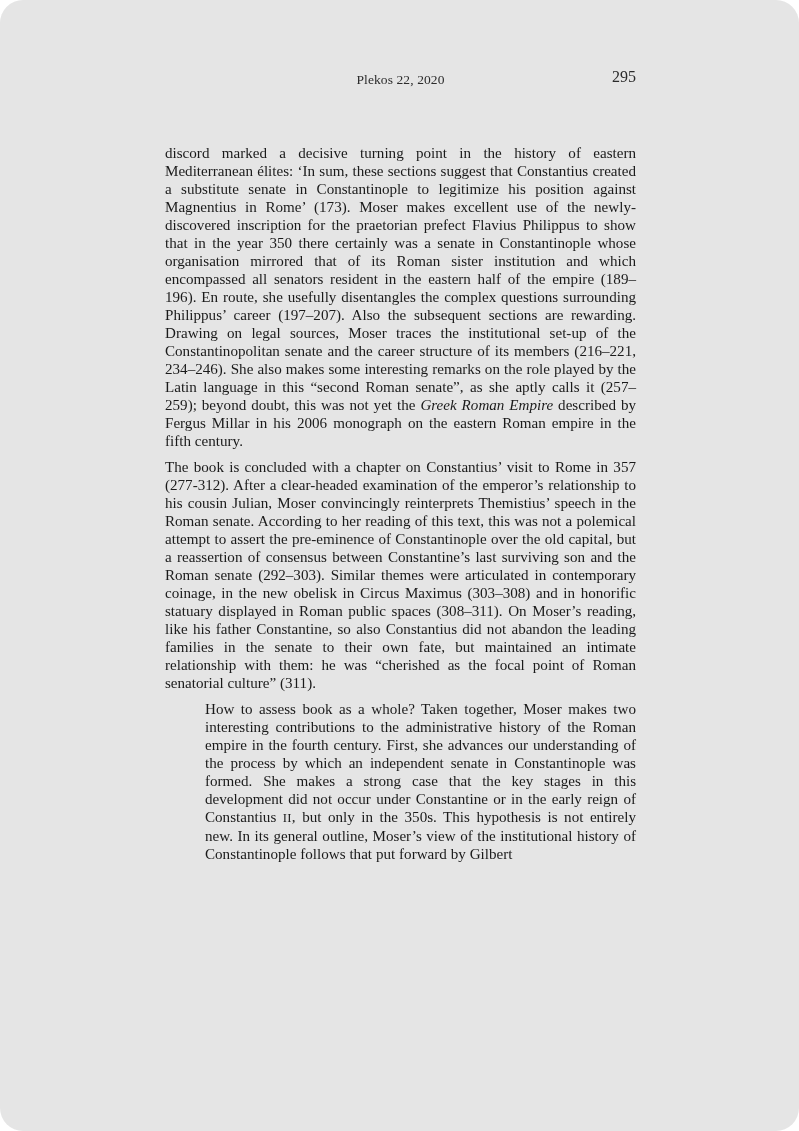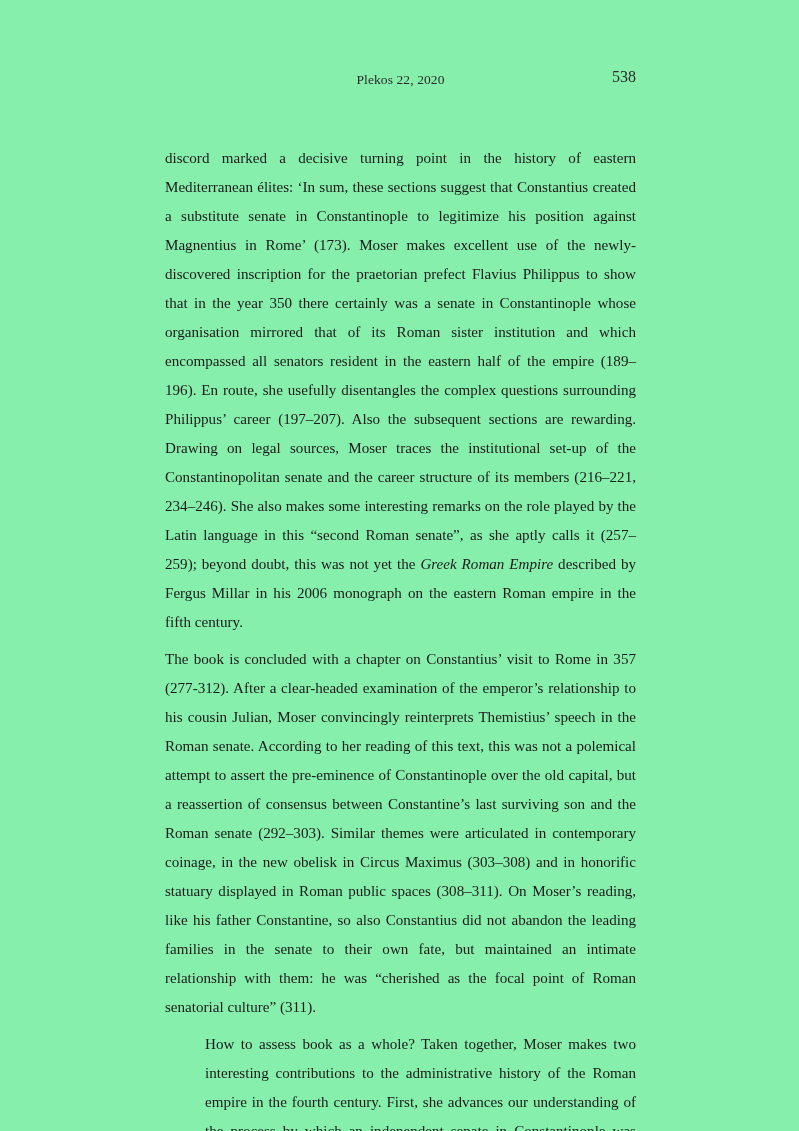--- a/index.html
+++ b/index.html
@@ -11,21 +11,22 @@
     width: 799px;
     height: 1131px;
     position: relative;
     font-family: "Liberation Serif", "DejaVu Serif", serif;
     color: #1a1a1a;
     -webkit-font-smoothing: antialiased;
   }
   .page {
     position: absolute;
     inset: 0;
-    background: #86efac;
+    background: #e5e5e5;
+    border-radius: 23px;
   }
   
   .runhead {
     position: absolute;
     left: 165px;
     top: 72px;
     width: 471px;
     height: 20px;
   }
   .runhead-title {
@@ -52,21 +53,21 @@
     position: absolute;
     left: 165px;
     top: 144px;
     width: 471px;
   }
   p.para {
     margin: 0 0 8px 0;
     text-align: justify;
     text-justify: inter-word;
     font-size: 15.1px;
-    line-height: 29px;
+    line-height: 18px;
     color: #1a1a1a;
     hyphens: none;
     -webkit-hyphens: none;
     word-spacing: 0.1px;
   }
   p.para:last-child {
     margin-bottom: 0;
     margin-left: 40px;
   }
   .it {
@@ -77,21 +78,21 @@
     letter-spacing: 0.3px;
   }
 </style>
 </head>
 <body>
 
 <div class="page">
 
   <div class="runhead">
     <div class="runhead-title">Plekos 22, 2020</div>
-    <div class="runhead-folio">538</div>
+    <div class="runhead-folio">295</div>
   </div>
 
   <div class="textcol" id="textcol">
       <p class="para">discord marked a decisive turning point in the history of eastern Mediterranean élites: ‘In sum, these sections suggest that Constantius created a substitute senate in Constantinople to legitimize his position against Magnentius in Rome’ (173). Moser makes excellent use of the newly-discovered inscription for the praetorian prefect Flavius Philippus to show that in the year 350 there certainly was a senate in Constantinople whose organisation mirrored that of its Roman sister institution and which encompassed all senators resident in the eastern half of the empire (189–196). En route, she usefully disentangles the complex questions surrounding Philippus’ career (197–207). Also the subsequent sections are rewarding. Drawing on legal sources, Moser traces the institutional set-up of the Constantinopolitan senate and the career structure of its members (216–221, 234–246). She also makes some interesting remarks on the role played by the Latin language in this “second Roman senate”, as she aptly calls it (257–259); beyond doubt, this was not yet the <span class="it">Greek Roman Empire</span> described by Fergus Millar in his 2006 monograph on the eastern Roman empire in the fifth century.</p>
       <p class="para">The book is concluded with a chapter on Constantius’ visit to Rome in 357 (277-312). After a clear-headed examination of the emperor’s relationship to his cousin Julian, Moser convincingly reinterprets Themistius’ speech in the Roman senate. According to her reading of this text, this was not a polemical attempt to assert the pre-eminence of Constantinople over the old capital, but a reassertion of consensus between Constantine’s last surviving son and the Roman senate (292–303). Similar themes were articulated in contemporary coinage, in the new obelisk in Circus Maximus (303–308) and in honorific statuary displayed in Roman public spaces (308–311). On Moser’s reading, like his father Constantine, so also Constantius did not abandon the leading families in the senate to their own fate, but maintained an intimate relationship with them: he was “cherished as the focal point of Roman senatorial culture” (311).</p>
       <p class="para">How to assess book as a whole? Taken together, Moser makes two interesting contributions to the administrative history of the Roman empire in the fourth century. First, she advances our understanding of the process by which an independent senate in Constantinople was formed. She makes a strong case that the key stages in this development did not occur under Constantine or in the early reign of Constantius <span class="sc">II</span>, but only in the 350s. This hypothesis is not entirely new. In its general outline, Moser’s view of the institutional history of Constantinople follows that put forward by Gilbert</p>
     </div>
 
 </div>
 

